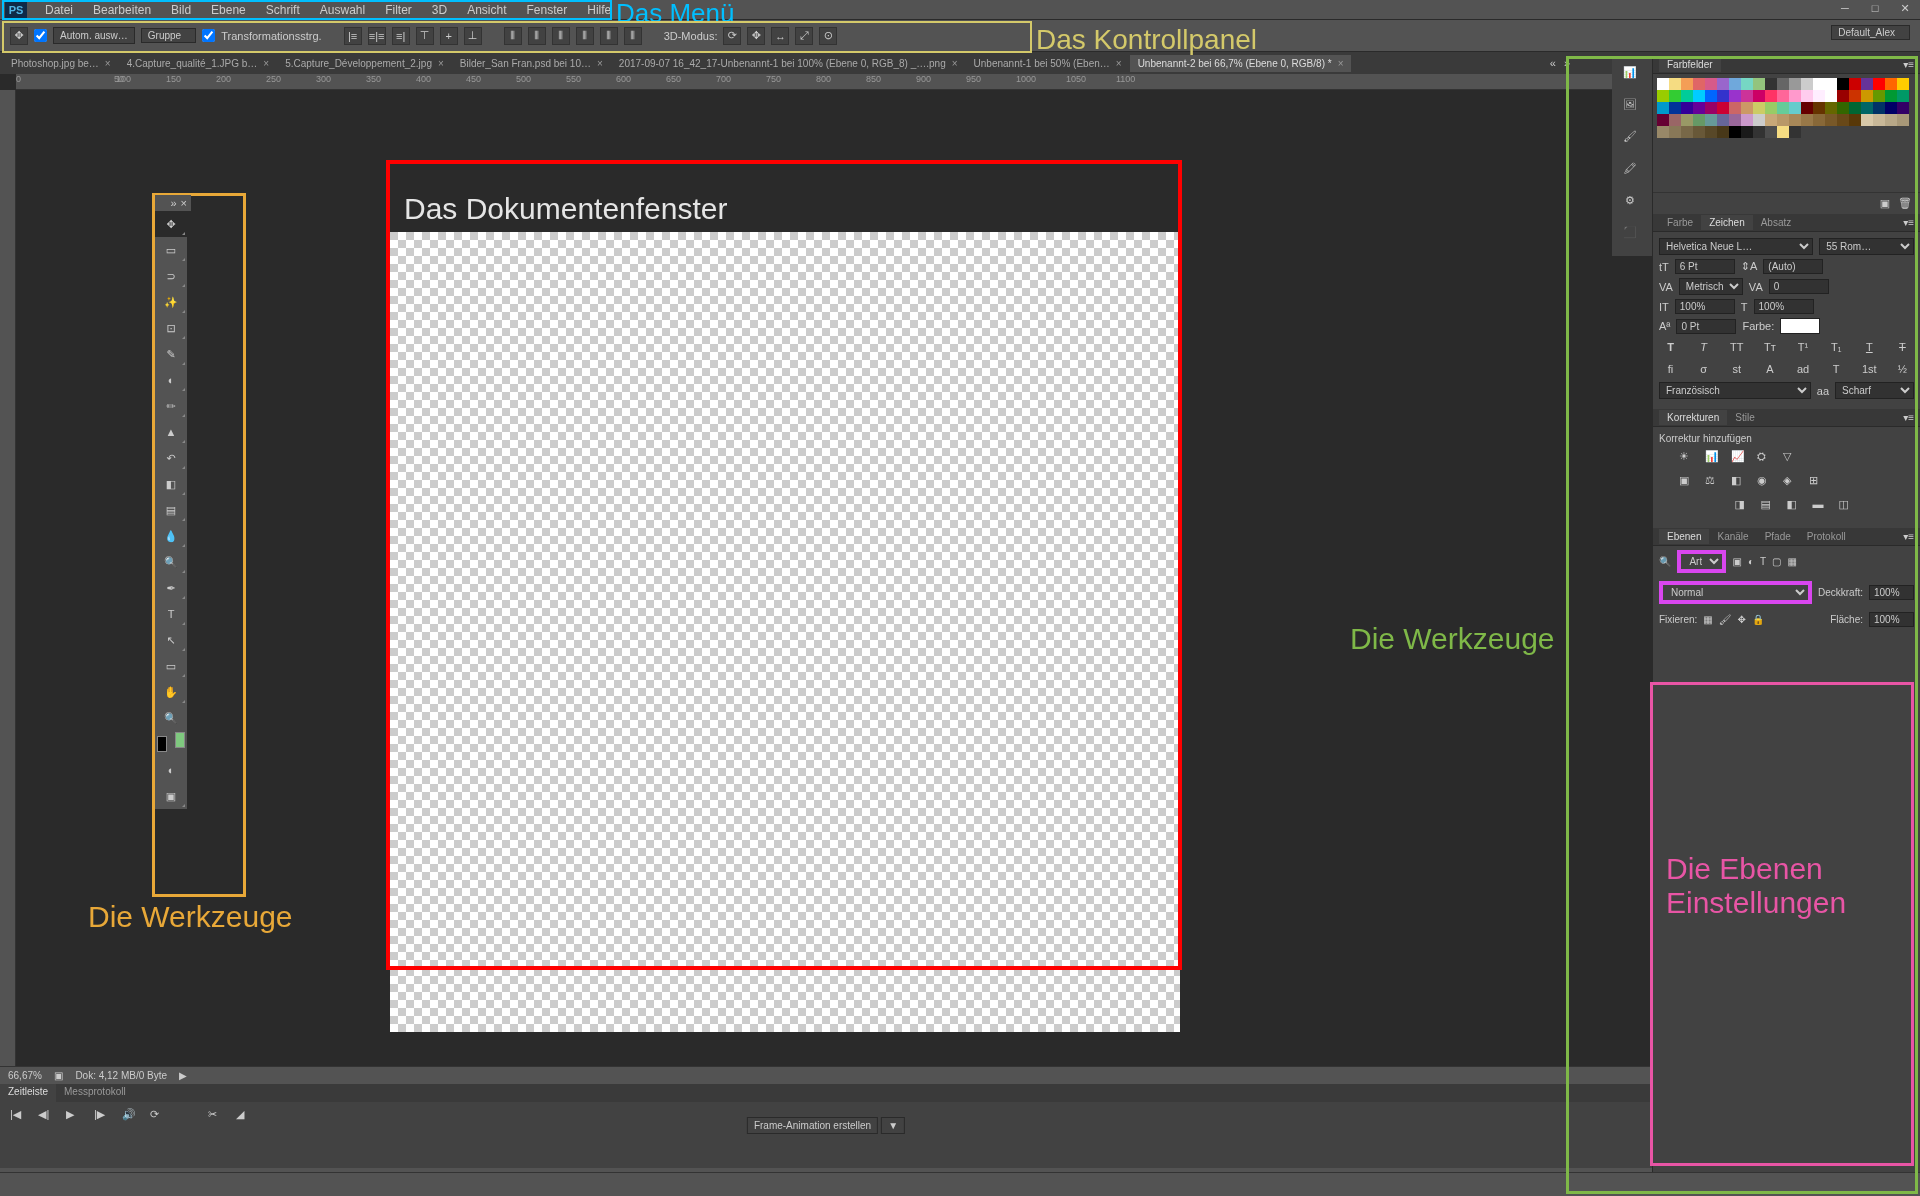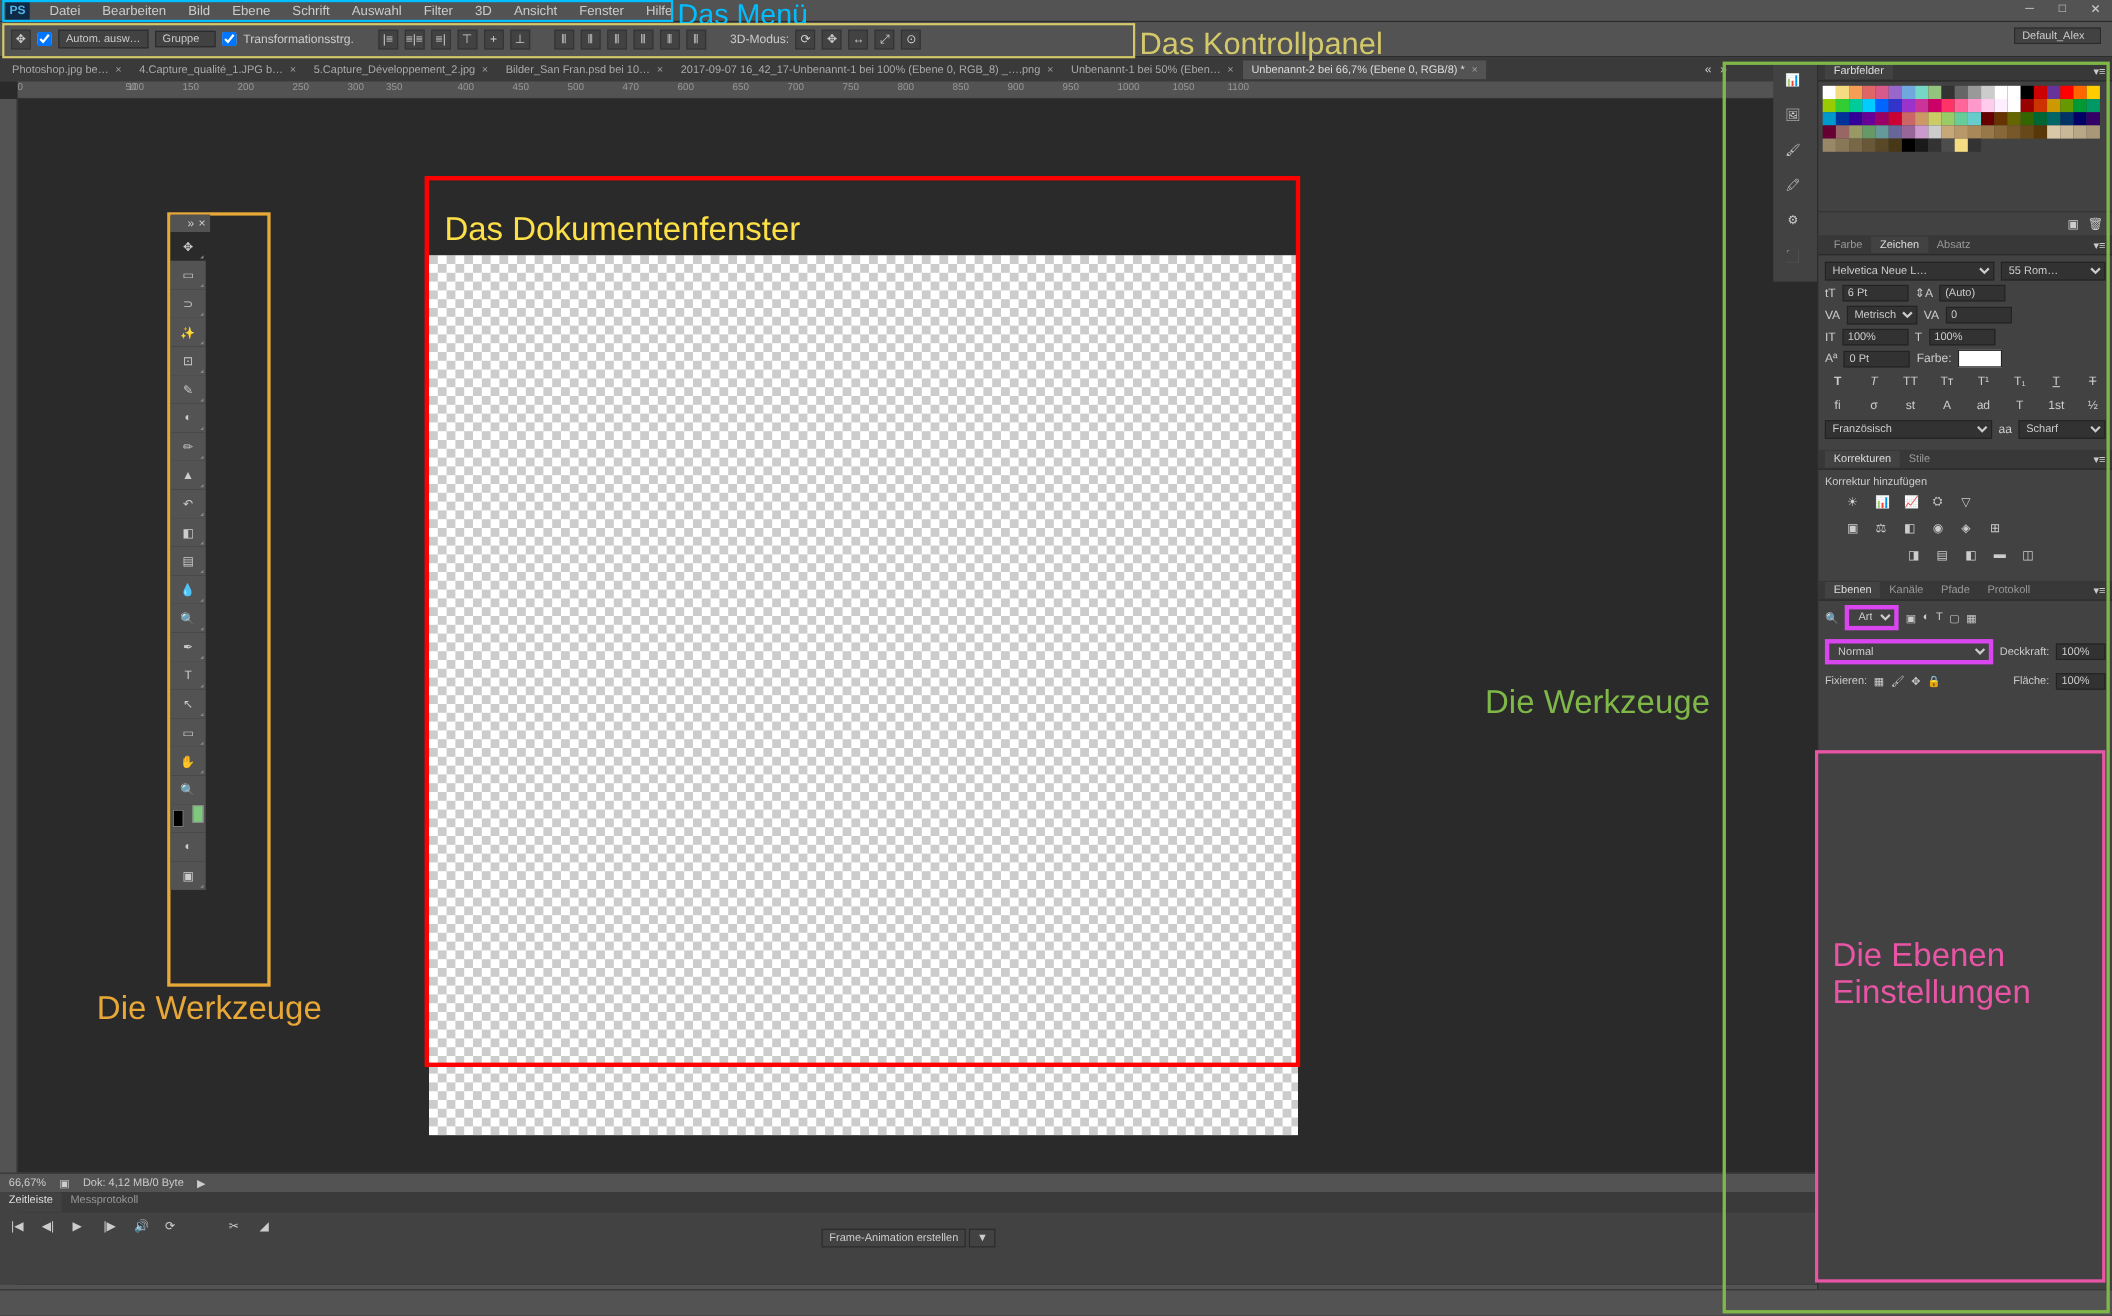--- a/index.html
+++ b/index.html
@@ -180,25 +180,25 @@
 <div class="main-area">
   <div class="canvas-area">
     <div class="ruler-h" id="ruler-h">
         <span class="ruler-tick" style="left: 0px;">0</span>
         <span class="ruler-tick" style="left: 50px; margin-left: 48px;">50</span>
         <span class="ruler-tick" style="left: 100px;">100</span>
         <span class="ruler-tick" style="left: 150px;">150</span>
         <span class="ruler-tick" style="left: 200px;">200</span>
         <span class="ruler-tick" style="left: 250px;">250</span>
         <span class="ruler-tick" style="left: 300px;">300</span>
-        <span class="ruler-tick" style="left: 335px;">350</span>
+        <span class="ruler-tick" style="left: 350px;">350</span>
         <span class="ruler-tick" style="left: 400px;">400</span>
         <span class="ruler-tick" style="left: 450px;">450</span>
         <span class="ruler-tick" style="left: 500px;">500</span>
-        <span class="ruler-tick" style="left: 550px;">470</span>
+        <span class="ruler-tick" style="left: 550px;">550</span>
         <span class="ruler-tick" style="left: 600px;">600</span>
         <span class="ruler-tick" style="left: 650px;">650</span>
         <span class="ruler-tick" style="left: 700px;">700</span>
         <span class="ruler-tick" style="left: 750px;">750</span>
         <span class="ruler-tick" style="left: 800px;">800</span>
         <span class="ruler-tick" style="left: 850px;">850</span>
         <span class="ruler-tick" style="left: 900px;">900</span>
         <span class="ruler-tick" style="left: 950px;">950</span>
         <span class="ruler-tick" style="left: 1000px;">1000</span>
         <span class="ruler-tick" style="left: 1050px;">1050</span>
@@ -526,21 +526,21 @@
 
 <div class="bottom-statusbar"></div>
 
 <div class="annotation-box" style="border-color:#00bfff;left:2px;top:0;width:610px;height:20px"></div>
 <div class="annotation-label" style="color:#00bfff;left:616px;top:-2px">Das Menü</div>
 
 <div class="annotation-box" style="border-color:#d4c96a;left:2px;top:21px;width:1030px;height:32px"></div>
 <div class="annotation-label" style="color:#d4c96a;left:1036px;top:24px;font-size:28px">Das Kontrollpanel</div>
 
 <div class="annotation-box" style="border-color:#ff0000;border-width:4px;left:386px;top:160px;width:796px;height:810px"></div>
-<div class="annotation-label" style="color:#fde047;left:404px;top:192px;font-size:30px">Das Dokumentenfenster</div>
+<div class="annotation-label" style="color:#e5e5e5;left:404px;top:192px;font-size:30px">Das Dokumentenfenster</div>
 
 <div class="annotation-box" style="border-color:#e8a838;border-width:3px;left:152px;top:193px;width:94px;height:704px"></div>
 <div class="annotation-label" style="color:#e8a838;left:88px;top:900px;font-size:30px">Die Werkzeuge</div>
 
 <div class="annotation-box" style="border-color:#7fb848;border-width:3px;left:1566px;top:56px;width:352px;height:1138px"></div>
 <div class="annotation-label" style="color:#7fb848;left:1350px;top:622px;font-size:30px">Die Werkzeuge</div>
 
 <div class="annotation-box" style="border-color:#e855a5;border-width:3px;left:1650px;top:682px;width:264px;height:484px"></div>
 <div class="annotation-label" style="color:#e855a5;left:1666px;top:852px;font-size:30px;width:200px">Die Ebenen Einstellungen</div>
 

